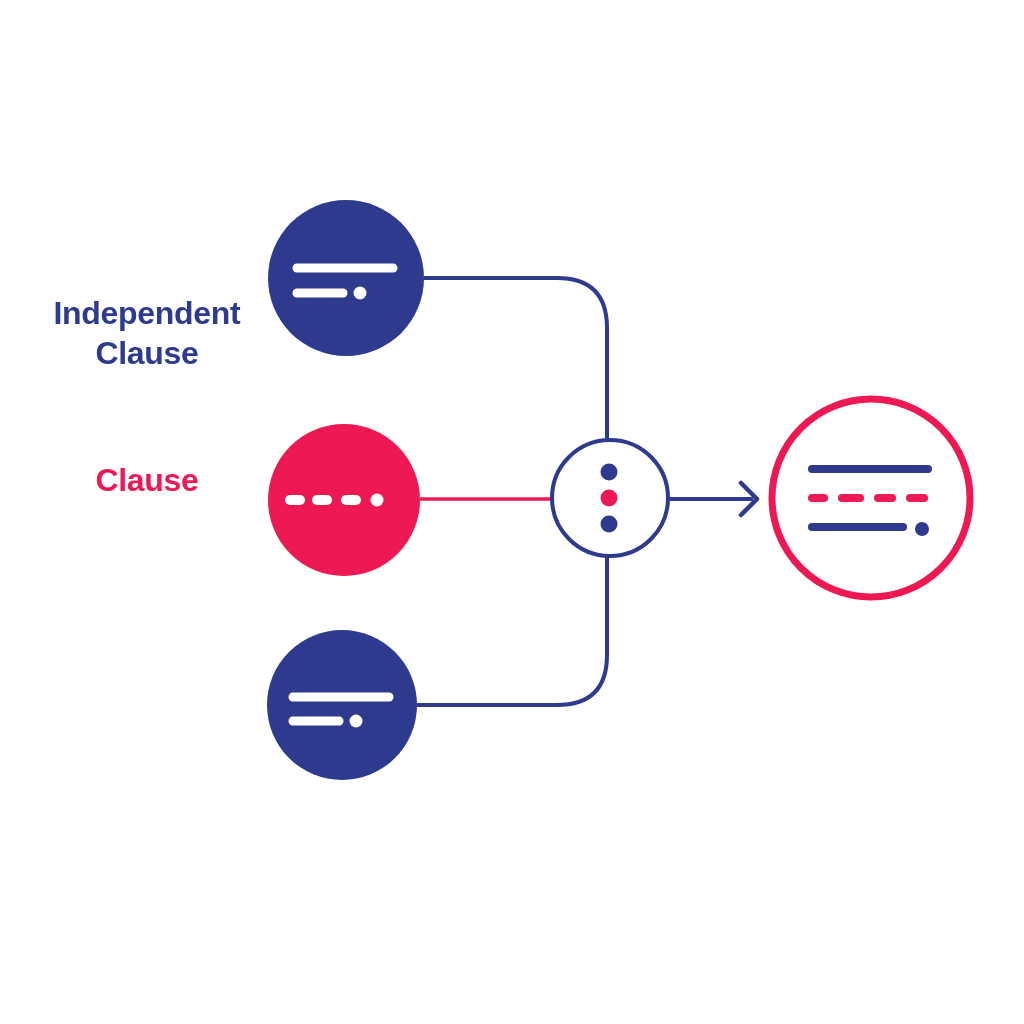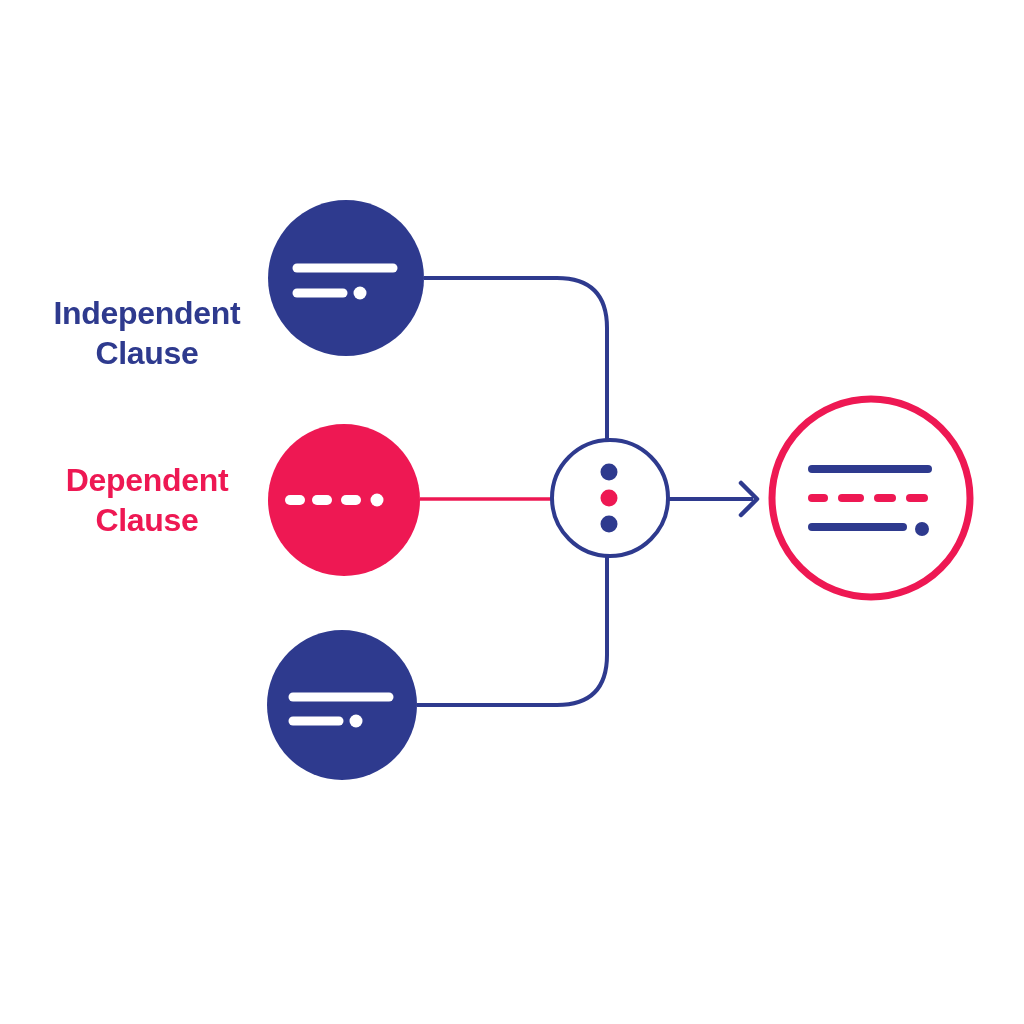--- a/index.html
+++ b/index.html
@@ -105,18 +105,17 @@
       </g>
     </g>
   </svg>
 
   <div class="node-label navy-text" style="left:15px; top:246px; width:264px;margin-top:47px;">
     <div>Independent</div>
     <div>Clause</div>
   </div>
 
   <div class="node-label crimson-text" style="left:15px; top:460px; width:264px;">
-    <div>Dependent</div>
     <div>Clause</div>
   </div>
 
 
 </div>
 
 </body></html>

